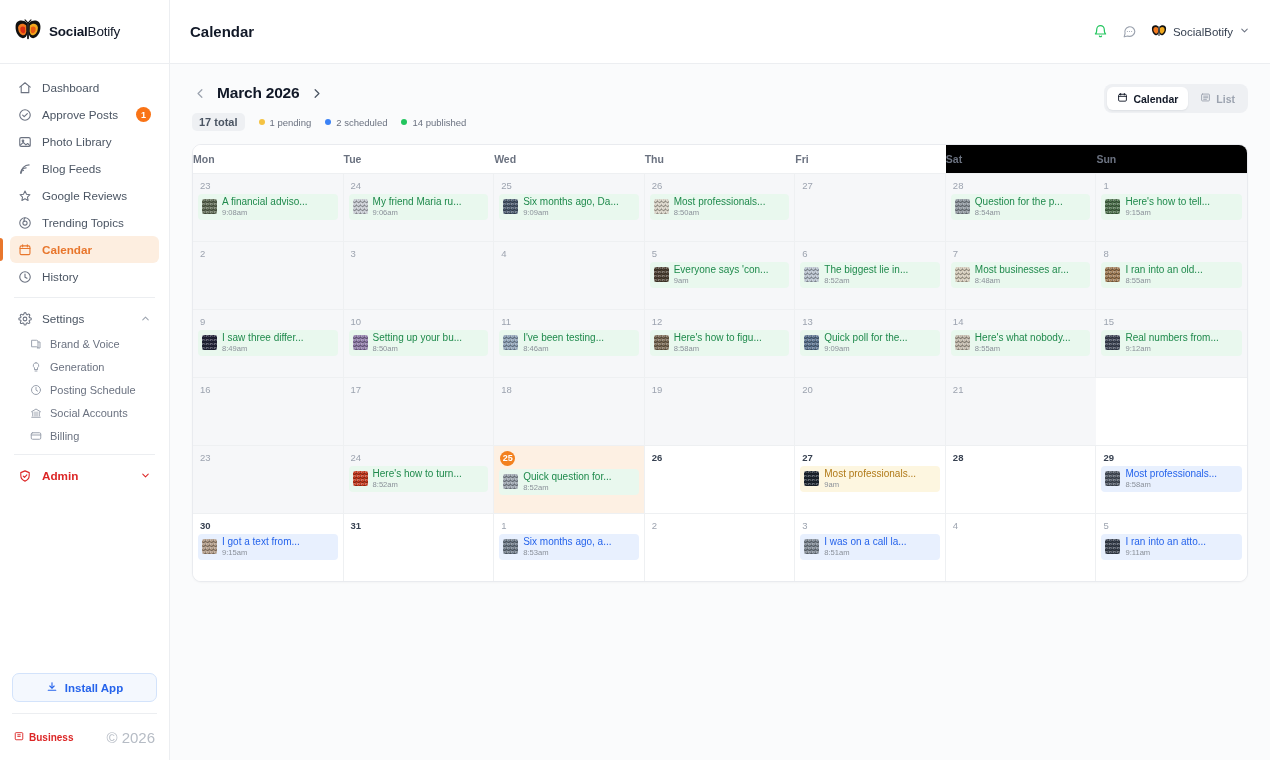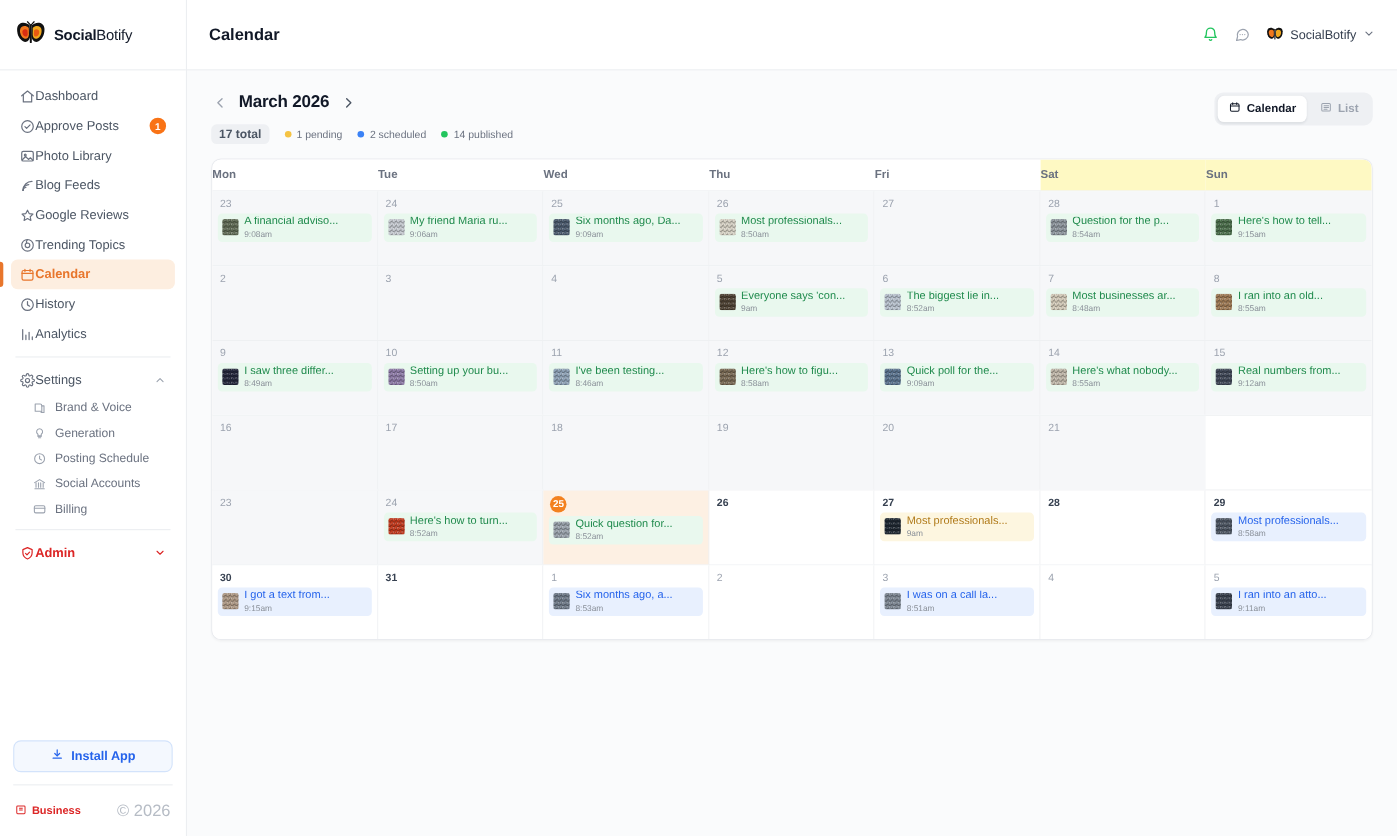--- a/index.html
+++ b/index.html
@@ -27,21 +27,21 @@
     border-bottom: 1px solid #eceef1;
   }
   .brand-logo { width: 28px; height: 25px; flex: 0 0 28px; position: relative; }
   .brand-name { font-size: 13.5px; letter-spacing: -0.2px; white-space: nowrap; }
   .brand-name b { font-weight: 700; color: #111827; }
   .brand-name span { font-weight: 400; color: #111827; }
 
   .nav { flex: 1 1 auto; padding: 10px 0 0 0; overflow: hidden; }
   .nav-item {
     position: relative;
-    display: flex; align-items: center; 
+    display: flex; align-items: center; gap: 10px;
     height: 27px; margin: 0 10px 0 10px;
     padding: 0 8px;
     border-radius: 6px;
     font-size: 11.7px; color: #4b5563;
     cursor: pointer;
     white-space: nowrap;
   }
   .nav-item .ico { width: 14px; height: 14px; flex: 0 0 14px; display:flex; align-items:center; justify-content:center; color: #6b7280; }
   .nav-item .ico svg { display:block; }
   .nav-item.active {
@@ -136,21 +136,21 @@
     border: 1px solid #e9ebef;
     border-radius: 9px;
     overflow: hidden;
     box-shadow: 0 1px 2px rgba(16,24,40,.03);
   }
   .dow-row { display: grid; grid-template-columns: repeat(7, 1fr); background: #fff; }
   .dow {
     text-align: left; font-size: 10.5px; color: #6b7280; font-weight: 700;
     padding: 8px 0 8px 0;
   }
-  .dow.weekend { background: #fef9c3; }
+  .dow.weekend { background: #000000; }
 
   .week { display: grid; grid-template-columns: repeat(7, 1fr); border-top: 1px solid #eef0f2; }
   .day {
     min-height: 67px; height: 67px;
     border-right: 1px solid #eef0f2;
     padding: 5px 5px 0 5px;
     background: #fff;
     position: relative;
     overflow: hidden;
     cursor: pointer;
@@ -295,31 +295,20 @@
       <div class="nav-item">
         <span class="ico">
             <svg width="14" height="14" viewBox="0 0 24 24" fill="none" stroke="currentColor" stroke-width="1.9" stroke-linecap="round" stroke-linejoin="round">
               <circle cx="12" cy="12" r="9"></circle>
               <path d="M12 7v5.3l3.4 2"></path>
             </svg>
           </span>
         <span>History</span>
       </div>
 
-      <div class="nav-item">
-        <span class="ico">
-            <svg width="14" height="14" viewBox="0 0 24 24" fill="none" stroke="currentColor" stroke-width="1.9" stroke-linecap="round">
-              <path d="M4.5 20V4.6"></path>
-              <path d="M9.5 20v-7"></path>
-              <path d="M14.5 20v-11"></path>
-              <path d="M19.5 20v-4"></path>
-            </svg>
-          </span>
-        <span>Analytics</span>
-      </div>
 
       <div class="nav-sep"></div>
 
       <div class="nav-item">
         <span class="ico">
             <svg width="14" height="14" viewBox="0 0 24 24" fill="none" stroke="currentColor" stroke-width="1.8" stroke-linecap="round" stroke-linejoin="round">
               <circle cx="12" cy="12" r="3.2"></circle>
               <path d="M19.2 14.6a1.6 1.6 0 0 0 .3 1.8l.1.1a1.9 1.9 0 1 1-2.7 2.7l-.1-.1a1.6 1.6 0 0 0-1.8-.3 1.6 1.6 0 0 0-1 1.5v.2a1.9 1.9 0 1 1-3.8 0v-.1a1.6 1.6 0 0 0-1-1.5 1.6 1.6 0 0 0-1.8.3l-.1.1a1.9 1.9 0 1 1-2.7-2.7l.1-.1a1.6 1.6 0 0 0 .3-1.8 1.6 1.6 0 0 0-1.5-1h-.2a1.9 1.9 0 1 1 0-3.8h.1a1.6 1.6 0 0 0 1.5-1 1.6 1.6 0 0 0-.3-1.8l-.1-.1a1.9 1.9 0 1 1 2.7-2.7l.1.1a1.6 1.6 0 0 0 1.8.3h.1a1.6 1.6 0 0 0 1-1.5v-.2a1.9 1.9 0 1 1 3.8 0v.1a1.6 1.6 0 0 0 1 1.5 1.6 1.6 0 0 0 1.8-.3l.1-.1a1.9 1.9 0 1 1 2.7 2.7l-.1.1a1.6 1.6 0 0 0-.3 1.8v.1a1.6 1.6 0 0 0 1.5 1h.2a1.9 1.9 0 1 1 0 3.8h-.1a1.6 1.6 0 0 0-1.5 1z"></path>
             </svg>
           </span>

